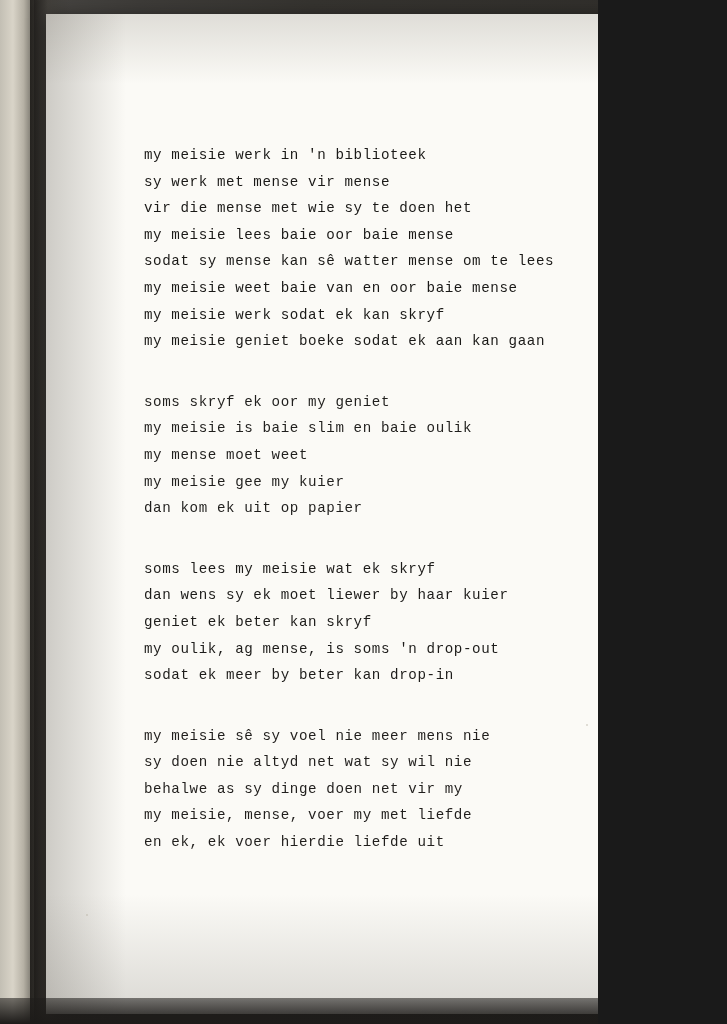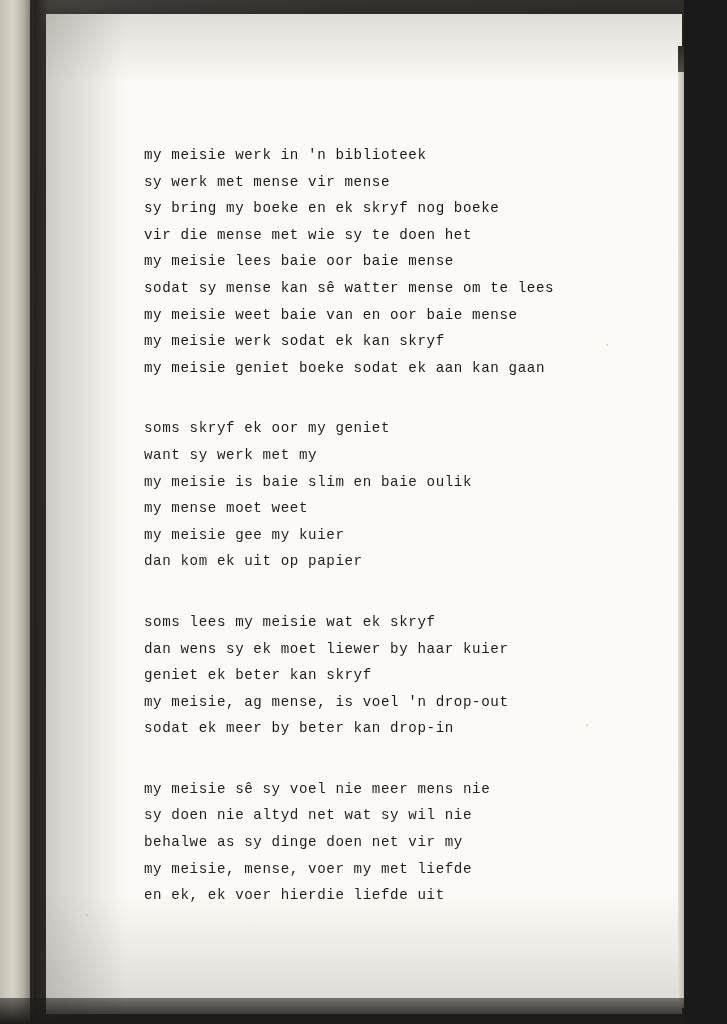--- a/index.html
+++ b/index.html
@@ -9,21 +9,21 @@
   }
   body {
     width: 727px;
     height: 1024px;
     overflow: hidden;
     font-family: "Liberation Mono", "DejaVu Sans Mono", monospace;
   }
 
   .photo {
     position: relative;
-    width: 684px;
+    width: 598px;
     height: 1024px;
     background: #0c4a6e;
     overflow: hidden;
   }
 
   
   .backdrop {
     position: absolute;
     inset: 0;
     background:
@@ -142,43 +142,41 @@
   <div class="page">
     <div class="page-shade-top"></div>
     <div class="page-shade-left"></div>
     <div class="page-shade-bottom"></div>
 
     <div class="poem">
 
       <div class="stanza">
         <div class="line">my meisie werk in 'n biblioteek</div>
         <div class="line">sy werk met mense vir mense</div>
-        <div class="line">sy bring my boeke en ek skryf nog boeke</div>
         <div class="line">vir die mense met wie sy te doen het</div>
         <div class="line">my meisie lees baie oor baie mense</div>
         <div class="line">sodat sy mense kan sê watter mense om te lees</div>
         <div class="line">my meisie weet baie van en oor baie mense</div>
         <div class="line">my meisie werk sodat ek kan skryf</div>
         <div class="line">my meisie geniet boeke sodat ek aan kan gaan</div>
       </div>
 
       <div class="stanza">
         <div class="line">soms skryf ek oor my geniet</div>
-        <div class="line">want sy werk met my</div>
         <div class="line">my meisie is baie slim en baie oulik</div>
         <div class="line">my mense moet weet</div>
         <div class="line">my meisie gee my kuier</div>
         <div class="line">dan kom ek uit op papier</div>
       </div>
 
       <div class="stanza">
         <div class="line">soms lees my meisie wat ek skryf</div>
         <div class="line">dan wens sy ek moet liewer by haar kuier</div>
         <div class="line">geniet ek beter kan skryf</div>
-        <div class="line">my meisie, ag mense, is voel 'n drop-out</div>
+        <div class="line">my oulik, ag mense, is soms 'n drop-out</div>
         <div class="line">sodat ek meer by beter kan drop-in</div>
       </div>
 
       <div class="stanza">
         <div class="line">my meisie sê sy voel nie meer mens nie</div>
         <div class="line">sy doen nie altyd net wat sy wil nie</div>
         <div class="line">behalwe as sy dinge doen net vir my</div>
         <div class="line">my meisie, mense, voer my met liefde</div>
         <div class="line">en ek, ek voer hierdie liefde uit</div>
       </div>

